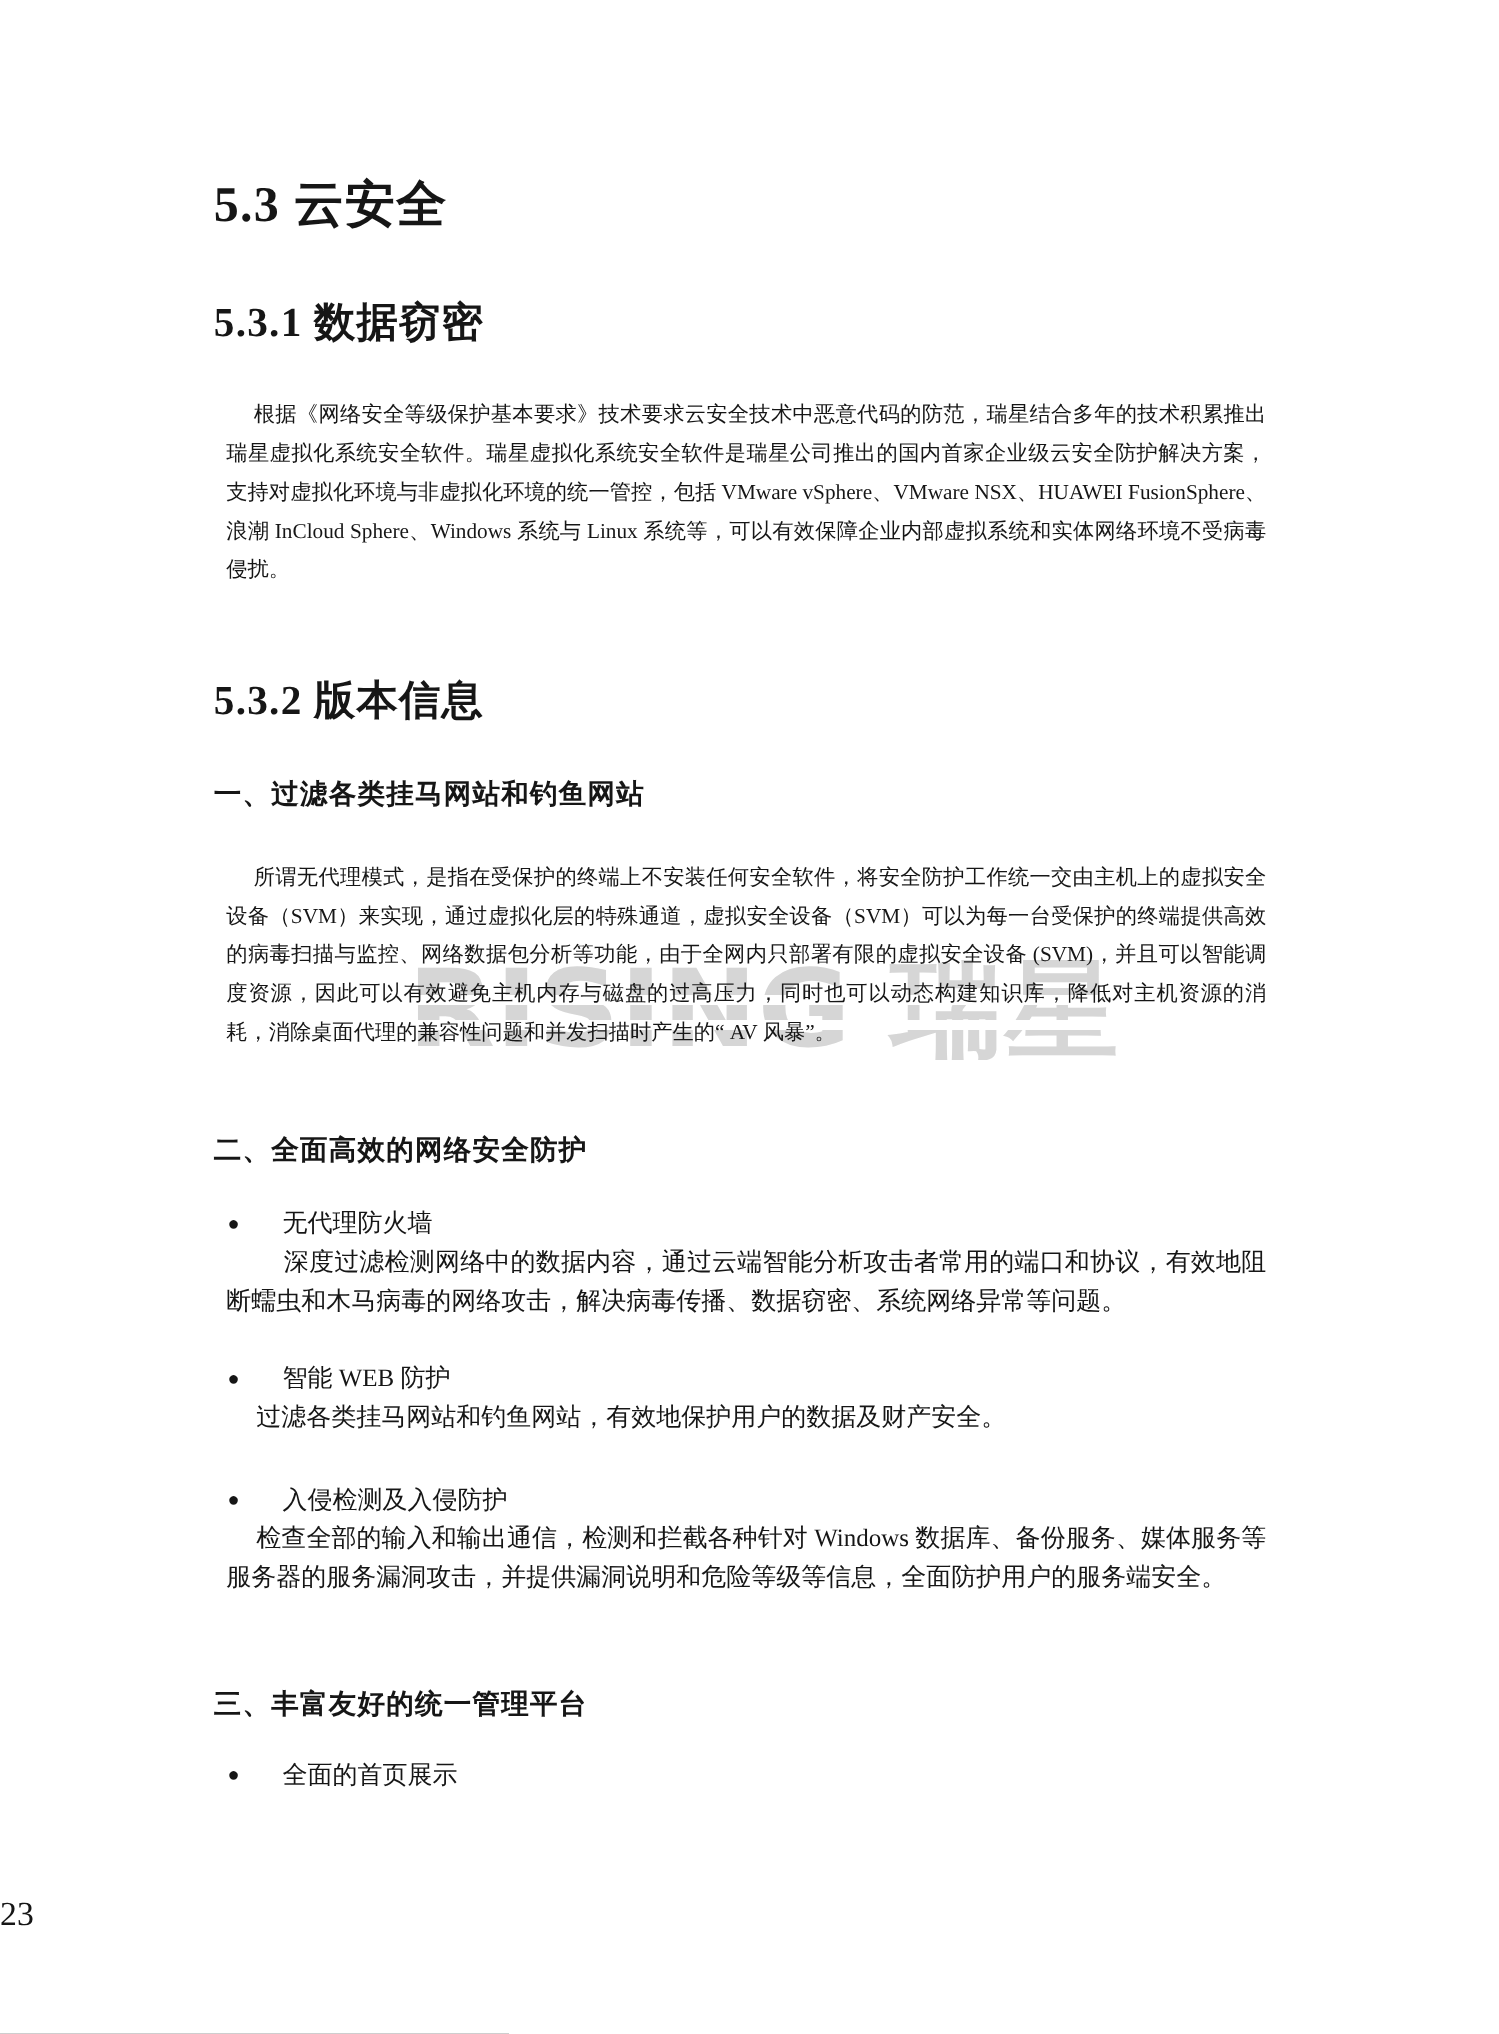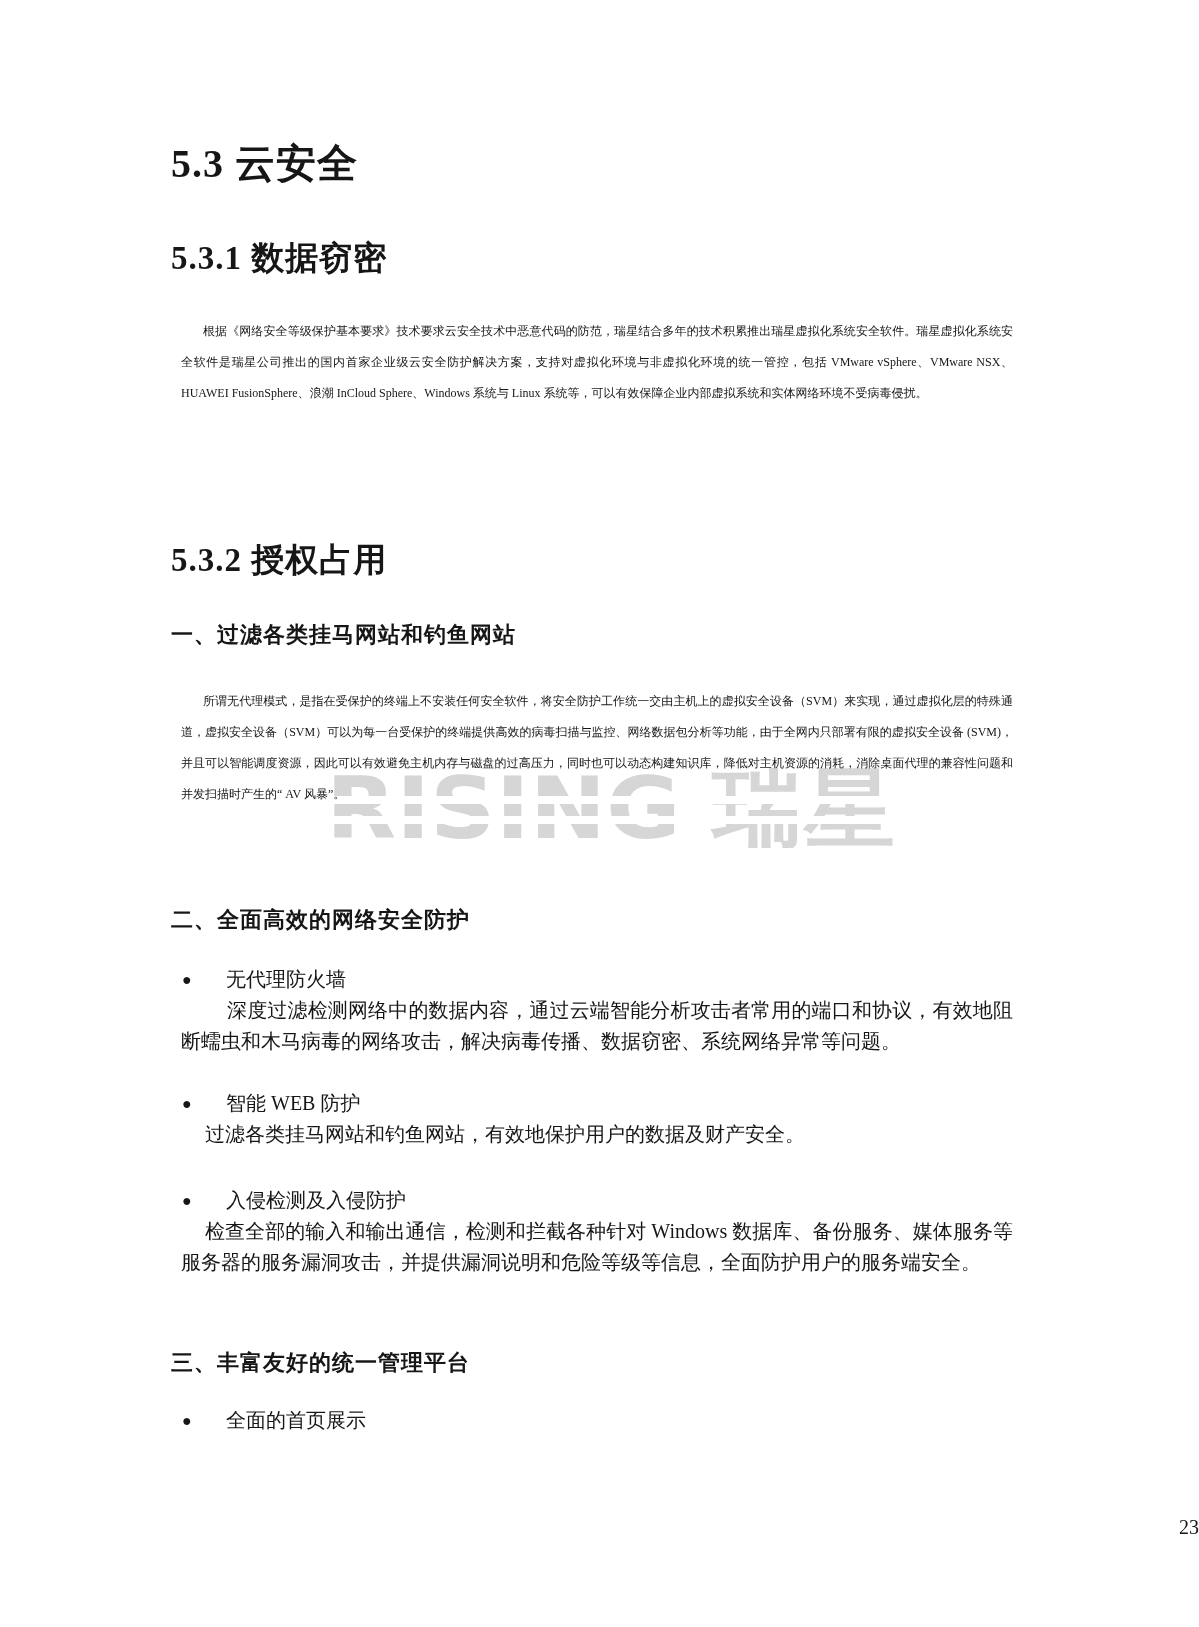--- a/index.html
+++ b/index.html
@@ -63,21 +63,21 @@
     font-size: 22px; font-weight: bold;
     letter-spacing: 1px;
   }
   .h3.a { top: 620px; }
   .h3.b { top: 905px; }
   .h3.c { top: 1348px; }
 
   .body-par {
     left: 181px;
     width: 832px;
-    font-size: 12px;
+    font-size: 17px;
     line-height: 31px;
     text-align: justify;
   }
   .indent1 { text-indent: 22px; }
   .p1 { top: 316px; }
   .p2 { top: 686px; }
 
   .bullet-group {
     left: 181px;
     width: 832px;
@@ -98,40 +98,40 @@
   }
   .bullet-body {
     text-align: justify;
   }
   .ind46 { text-indent: 46px; }
   .ind24 { text-indent: 24px; }
 
   .page-number {
     left: 0; top: 1516px;
     width: 100%;
-    text-align: right;
-    font-size: 20px;
+    text-align: left;
+    font-size: 27px;
   }
 </style>
 </head>
 <body>
 
 <div class="page">
 
   <div class="watermark">RISING 瑞星</div>
   <div class="wm-slit s1"></div>
   <div class="wm-slit s2"></div>
 
   <div class="txt h1">5.3 云安全</div>
 
   <div class="txt h2 a">5.3.1 数据窃密</div>
 
   <div class="txt body-par indent1 p1">根据《网络安全等级保护基本要求》技术要求云安全技术中恶意代码的防范，瑞星结合多年的技术积累推出瑞星虚拟化系统安全软件。瑞星虚拟化系统安全软件是瑞星公司推出的国内首家企业级云安全防护解决方案，支持对虚拟化环境与非虚拟化环境的统一管控，包括 VMware vSphere、VMware NSX、HUAWEI FusionSphere、浪潮 InCloud Sphere、Windows 系统与 Linux 系统等，可以有效保障企业内部虚拟系统和实体网络环境不受病毒侵扰。</div>
 
-  <div class="txt h2 b">5.3.2 授权占用</div>
+  <div class="txt h2 b">5.3.2 版本信息</div>
 
   <div class="txt h3 a">一、过滤各类挂马网站和钓鱼网站</div>
 
   <div class="txt body-par indent1 p2">所谓无代理模式，是指在受保护的终端上不安装任何安全软件，将安全防护工作统一交由主机上的虚拟安全设备（SVM）来实现，通过虚拟化层的特殊通道，虚拟安全设备（SVM）可以为每一台受保护的终端提供高效的病毒扫描与监控、网络数据包分析等功能，由于全网内只部署有限的虚拟安全设备 (SVM)，并且可以智能调度资源，因此可以有效避免主机内存与磁盘的过高压力，同时也可以动态构建知识库，降低对主机资源的消耗，消除桌面代理的兼容性问题和并发扫描时产生的“ AV 风暴”。</div>
 
   <div class="txt h3 b">二、全面高效的网络安全防护</div>
 
   <div class="txt bullet-group bg1">
     <div class="bullet-row">
       <span class="bullet-glyph">●</span>

